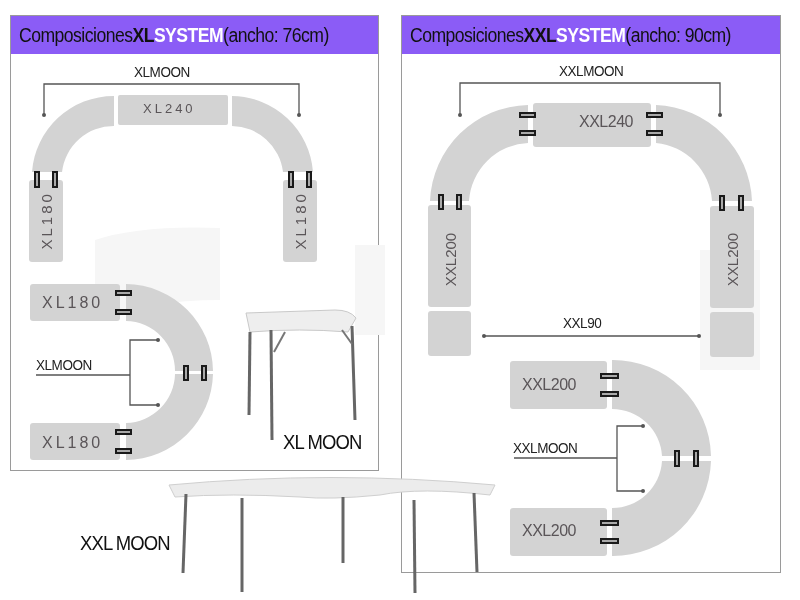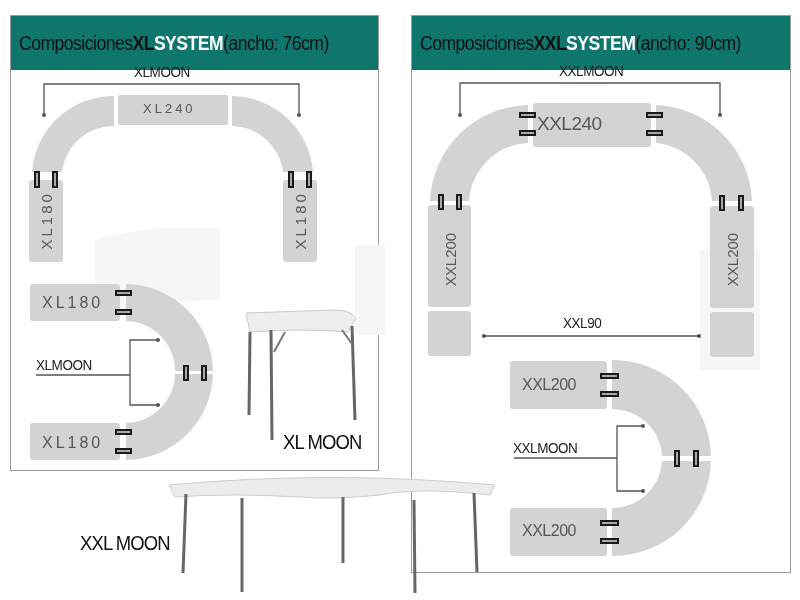--- a/index.html
+++ b/index.html
@@ -1,18 +1,18 @@
 <!DOCTYPE html>
 <html><head>
   <meta charset="utf-8">
   <style>
     html, body { margin: 0; padding: 0; background: #ffffff; }
     body { width: 800px; height: 600px; position: relative; overflow: hidden; font-family: "Liberation Sans", sans-serif; }
     .panel { position: absolute; border: 1px solid #9a9a9a; background: transparent; box-sizing: border-box; }
-    .panel-header { position: absolute; left: 0; top: 0; right: 0; height: 54px; background: #0f766e; display: flex; align-items: center; padding-left: 8px; box-sizing: border-box; white-space: nowrap; }
+    .panel-header { position: absolute; left: 0; top: 0; right: 0; height: 38px; background: #8b5cf6; display: flex; align-items: center; padding-left: 8px; box-sizing: border-box; white-space: nowrap; }
     .panel-header span { font-family: "Liberation Sans", sans-serif; font-size: 20px; letter-spacing: -0.6px; transform: scaleX(0.86); transform-origin: left center; display: inline-block; }
     .h-pre { color: #111; }
     .h-bold { color: #111; font-weight: bold; }
     .h-sys { color: #ffffff; font-weight: bold; }
     .h-post { color: #111; }
     .header-inner { transform: scaleX(0.88); transform-origin: left center; white-space: nowrap; font-size: 20px; letter-spacing: -0.4px; }
     .header-inner span { transform: none; }
     svg { position: absolute; left: 0; top: 0; }
     .lbl { position: absolute; font-family: "Liberation Sans", sans-serif; color: #5a5558; white-space: nowrap; }
     .dim { position: absolute; font-family: "Liberation Sans", sans-serif; color: #222; white-space: nowrap; font-size: 15px; letter-spacing: -0.5px; transform: scaleX(0.9); transform-origin: left center; }
@@ -23,21 +23,21 @@
 <body>
 
 <div class="panel" style="left:10px; top:15px; width:369px; height:456px;">
   <div class="panel-header">
     <div class="header-inner">
       <span class="h-pre">Composiciones </span><span class="h-bold">XL</span><span class="h-sys">SYSTEM</span><span class="h-post"> (ancho: 76cm)</span>
     </div>
   </div>
 </div>
 
-<div class="panel" style="left:401px; top:15px; width:380px; height:558px;margin-left:10px;">
+<div class="panel" style="left:401px; top:15px; width:380px; height:558px;">
   <div class="panel-header">
     <div class="header-inner">
       <span class="h-pre">Composiciones </span><span class="h-bold">XXL</span><span class="h-sys">SYSTEM</span><span class="h-post"> (ancho: 90cm)</span>
     </div>
   </div>
 </div>
 
 <svg width="800" height="600" viewBox="0 0 800 600">
   <defs>
     <style>
@@ -161,21 +161,21 @@
 <div class="lbl" style="left:143px; top:101px; font-size:13px; letter-spacing:3px;">XL240</div>
 <div class="lbl vert" style="left:17px; top:212px; width:58px; text-align:center; font-size:15px; letter-spacing:3px;">XL180</div>
 <div class="lbl vert" style="left:271px; top:212px; width:58px; text-align:center; font-size:15px; letter-spacing:3px;">XL180</div>
 
 <div class="lbl" style="left:42px; top:294px; font-size:16px; letter-spacing:3px;">XL180</div>
 <div class="lbl" style="left:42px; top:434px; font-size:16px; letter-spacing:3px;">XL180</div>
 <div class="dim" style="left:36px; top:356px;">XLMOON</div>
 <div class="product" style="left:283px; top:430px;">XL MOON</div>
 
 <div class="dim" style="left:559px; top:62px;">XXLMOON</div>
-<div class="lbl" style="left:537px; top:113px; font-size:19px; letter-spacing:-0.5px;">XXL240</div>
+<div class="lbl" style="left:579px; top:113px; font-size:16px; letter-spacing:-0.5px;">XXL240</div>
 <div class="lbl vert" style="left:417px; top:251px; width:66px; text-align:center; font-size:15px;">XXL200</div>
 <div class="lbl vert" style="left:699px; top:251px; width:66px; text-align:center; font-size:15px;">XXL200</div>
 <div class="dim" style="left:563px; top:314px;">XXL90</div>
 
 <div class="lbl" style="left:522px; top:376px; font-size:16px; letter-spacing:-0.5px;">XXL200</div>
 <div class="lbl" style="left:522px; top:522px; font-size:16px; letter-spacing:-0.5px;">XXL200</div>
 <div class="dim" style="left:513px; top:439px;">XXLMOON</div>
 
 <div class="product" style="left:80px; top:531px;">XXL MOON</div>
 

